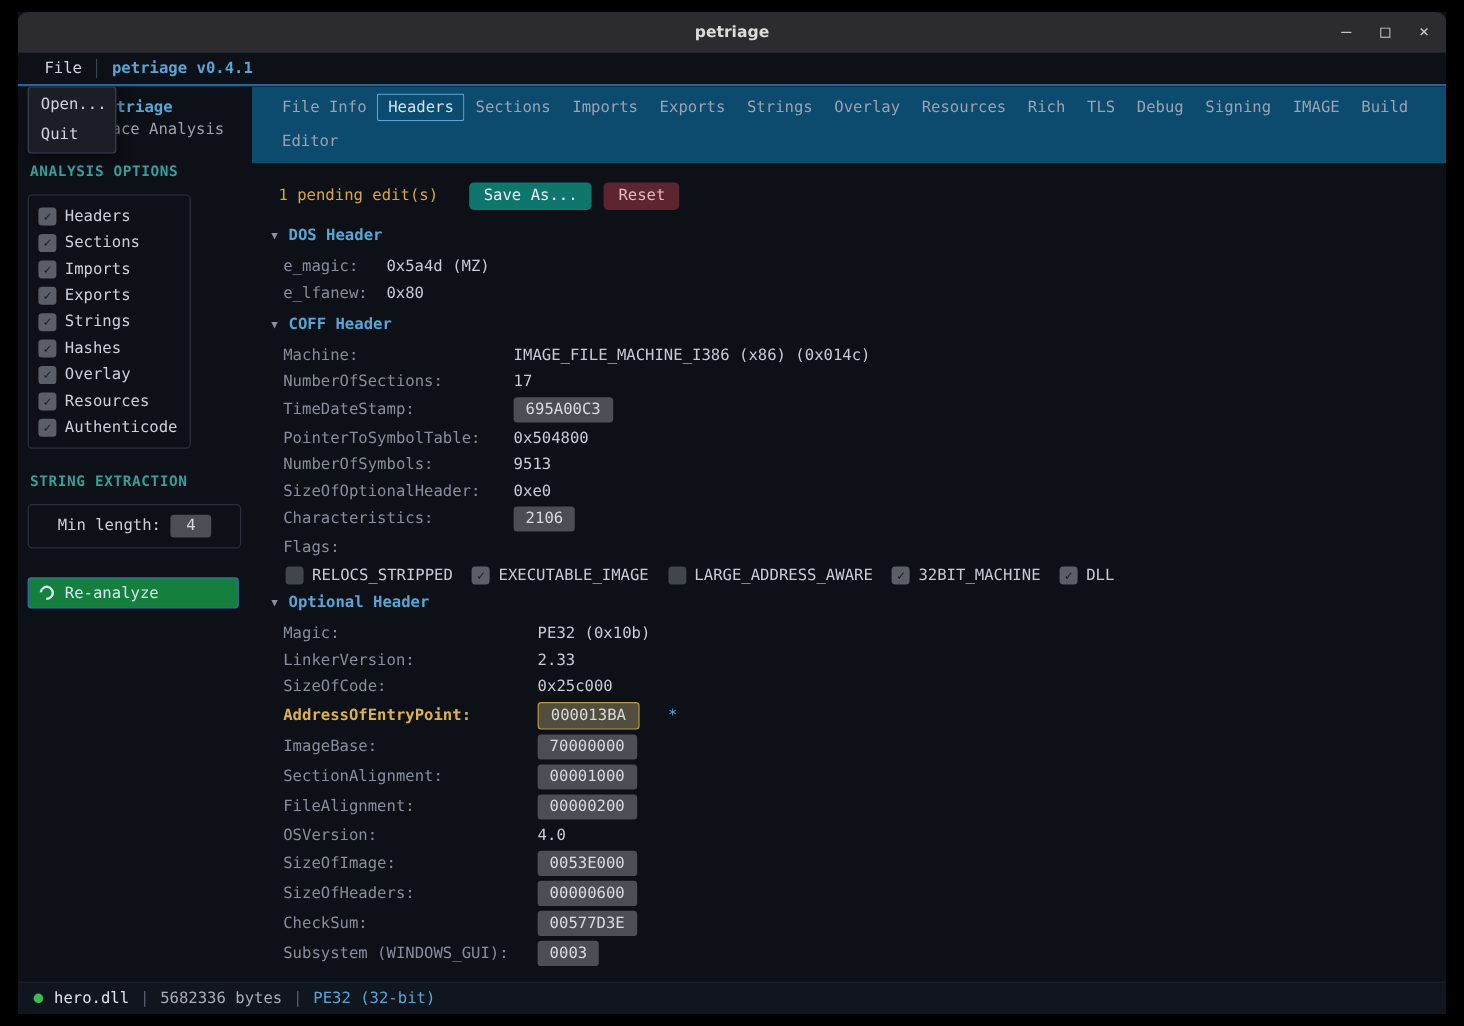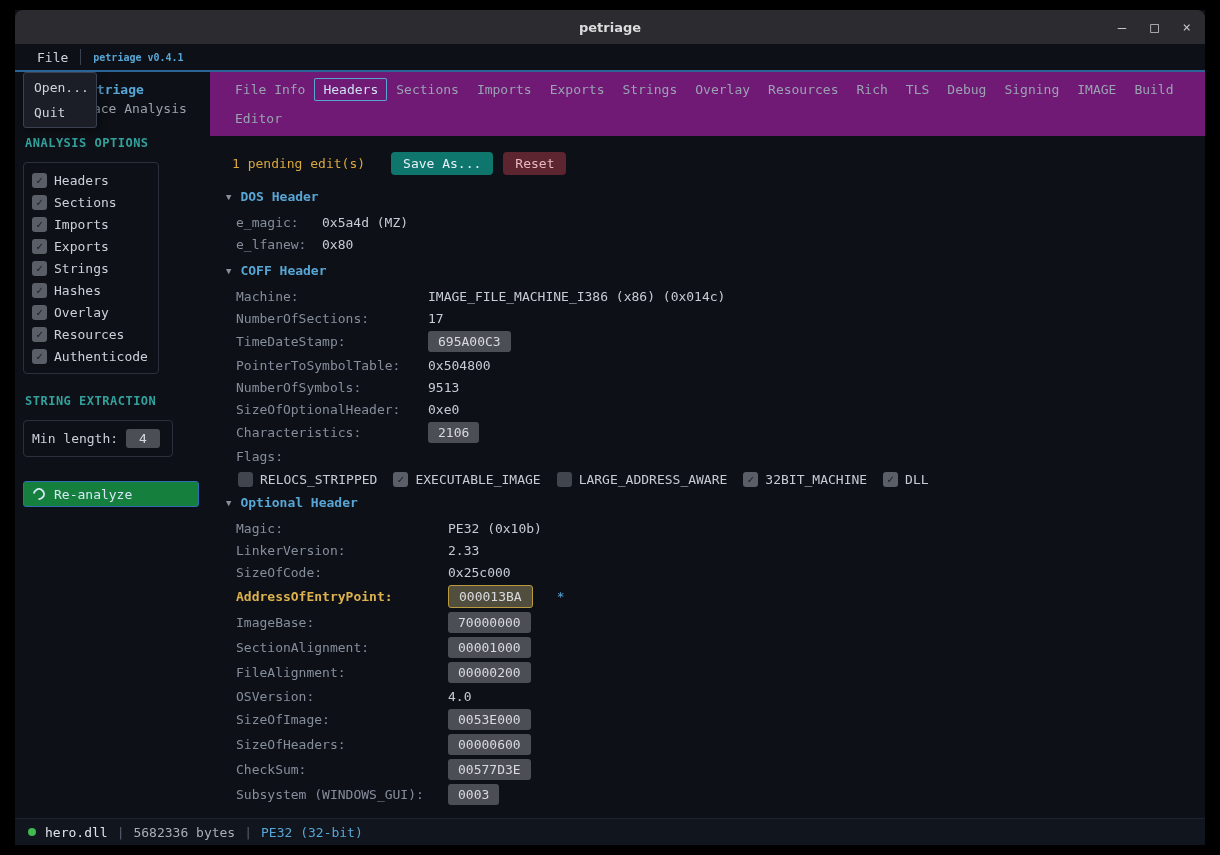--- a/index.html
+++ b/index.html
@@ -14,21 +14,21 @@
               display:flex; align-items:center; justify-content:center; position:relative; flex:none; }
   .title { font-family:"DejaVu Sans", sans-serif; font-weight:bold; font-size:13px; color:#dcdcdc; }
   .win-controls { position:absolute; right:14px; top:0; height:100%; display:flex; align-items:center; gap:24px; }
   .win-controls span { color:#c9c9c9; font-size:14px; cursor:pointer; }
 
   
   .menubar { height:28px; background:#0d1117; border-bottom:2px solid #2a6496;
              display:flex; align-items:center; padding-left:10px; flex:none; }
   .menu-file { color:#d0d4dc; font-size:13px; padding:0 12px; cursor:pointer; }
   .menu-sep { width:1px; height:16px; background:#3a4150; }
-  .menu-version { color:#58a6d6; font-size:10px; font-weight:bold; padding:0 12px; }
+  .menu-version { color:#58a6d6; font-size:13px; font-weight:bold; padding:0 12px; }
 
   
   .body { flex:1; display:flex; position:relative; overflow:hidden; }
 
   
   .dropdown { position:absolute; left:8px; top:0; width:74px; background:#1b1e26;
               border:1px solid #3a4150; border-radius:3px; box-shadow:2px 3px 10px rgba(0,0,0,.55);
               z-index:20; padding:2px 0; }
   .menu-item { color:#d0d4dc; font-size:13px; padding:5px 10px; cursor:pointer; }
 
@@ -37,33 +37,33 @@
   .app-title { margin-top:10px; text-align:center; color:#58a6d6; font-weight:bold; font-size:13px; }
   .app-subtitle { margin-top:4px; text-align:center; color:#9aa0ac; font-size:13px; }
   .side-section-title { color:#33a09c; font-size:12px; font-weight:bold; letter-spacing:.5px;
                         margin:20px 0 12px 10px; }
   .groupbox { border:1px solid #2b303c; border-radius:4px; margin-left:8px; width:136px; padding:6px 8px; }
   .opt-row { display:flex; align-items:center; gap:7px; height:22px; cursor:pointer; }
   .checkbox { width:15px; height:15px; background:#5a5e66; border-radius:3px; flex:none;
               color:#171b22; font-size:11px; line-height:15px; text-align:center; font-weight:bold; }
   .checkbox:not(.checked) { background:#41454e; }
   .opt-label { color:#ccd1d9; font-size:13px; }
-  .minlen { width:150px; display:flex; align-items:center; gap:8px; padding:8px; }
+  .minlen { width:178px; display:flex; align-items:center; gap:8px; padding:8px;justify-content:center; }
   .minlen-label { color:#ccd1d9; font-size:13px; }
   .minlen-input { background:#4b4e55; color:#d8dade; font-size:13px; padding:2px 13px; border-radius:3px; cursor:text; }
   .reanalyze { margin:24px 0 0 8px; width:176px; height:26px; background:#15803d;
                border:1px solid #2f6eb2; border-radius:3px; color:#d7e6f6;
                font-family:"DejaVu Sans Mono",monospace; font-size:13px;
                display:flex; align-items:center; gap:9px; padding:0 9px; cursor:pointer; }
   .refresh-icon { width:12px; height:12px; border:2px solid #d7e6f6; border-radius:50%;
                   border-left-color:transparent; transform:rotate(-40deg); display:inline-block; flex:none; }
 
   
   .main { flex:1; display:flex; flex-direction:column; overflow:hidden; background:#0d1117; }
-  .tabbar { background:#701a75; padding:6px 8px 6px 16px; display:flex; flex-wrap:wrap; row-gap:6px; flex:none; }
+  .tabbar { background:#0c4a6e; padding:6px 8px 6px 16px; display:flex; flex-wrap:wrap; row-gap:6px; flex:none; }
   .tab { padding:2px 9px; color:#9aa3b2; font-size:13px; line-height:19px; cursor:pointer; white-space:nowrap; }
   .tab.active { color:#cfe2f3; box-shadow:inset 0 0 0 1px #58a6d6; border-radius:2px; }
 
   .content { flex:1; overflow:hidden; padding:14px 0 0 12px; }
   .editbar { display:flex; align-items:center; margin:2px 0 14px 10px; }
   .pending { color:#d9a73e; font-size:13px; }
   .btn { font-family:"DejaVu Sans Mono",monospace; font-size:13px; border:none;
          border-radius:4px; padding:4px 12px; cursor:pointer; }
   .saveas { background:#0f766e; color:#e8f1fa; margin-left:26px; }
   .reset { background:#5d2530; color:#e8b9c0; margin-left:10px; }

